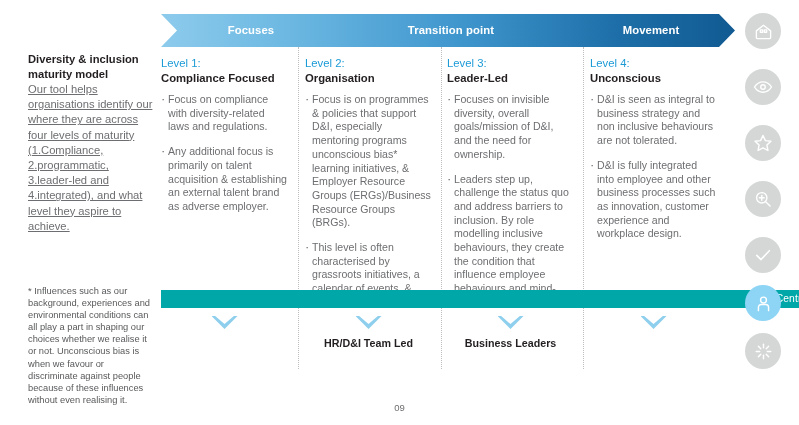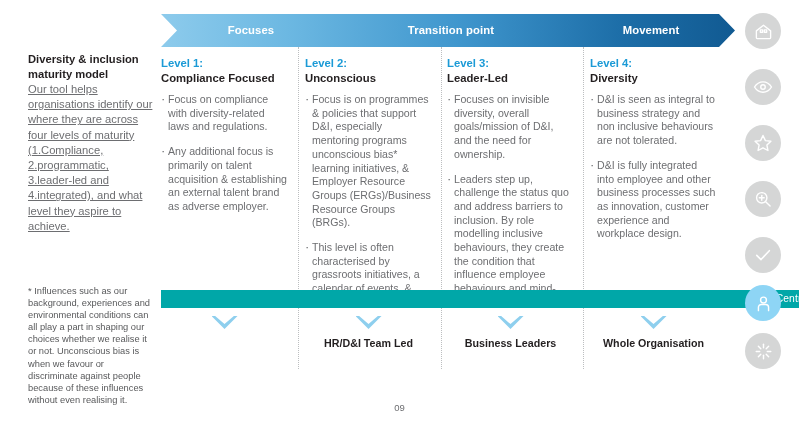--- a/index.html
+++ b/index.html
@@ -47,21 +47,21 @@
 
   
   .vdiv{
     position:absolute;top:47px;height:322px;width:1px;
     border-left:1px dotted #bcbec0;
   }
 
   
   .col{position:absolute;top:56px;width:127px;}
   .col .lvl{
-    font-size:11.3px;font-weight:bold;color:#1b9ad6;
+    font-size:11.3px;font-weight:normal;color:#1b9ad6;
     line-height:14.5px;margin:0;
   }
   .col .name{
     font-size:11.3px;font-weight:bold;color:#231f20;
     line-height:14.5px;margin:0 0 8px 0;
   }
   .col ul{list-style:none;margin:0;padding:0;}
   .col li{
     position:relative;padding-left:7px;
     font-size:10.6px;line-height:13.7px;color:#6d6e71;
@@ -134,39 +134,39 @@
   <p class="lvl">Level 1:</p>
   <p class="name">Compliance Focused</p>
   <ul>
     <li>Focus on compliance with diversity-related laws and regulations.</li>
     <li>Any additional focus is primarily on talent acquisition &amp; establishing an external talent brand as adverse employer.</li>
   </ul>
 </div>
 
 <div class="col" style="left:305px;">
   <p class="lvl">Level 2:</p>
-  <p class="name">Unconscious</p>
+  <p class="name">Organisation</p>
   <ul>
     <li>Focus is on programmes &amp; policies that support D&amp;I, especially mentoring programs unconscious bias* learning initiatives, &amp; Employer Resource Groups (ERGs)/Business Resource Groups (BRGs).</li>
     <li>This level is often characterised by grassroots initiatives, a calendar of events, &amp; other HR-led activities.</li>
   </ul>
 </div>
 
 <div class="col" style="left:447px;">
   <p class="lvl">Level 3:</p>
   <p class="name">Leader-Led</p>
   <ul>
     <li>Focuses on invisible diversity, overall goals/mission of D&amp;I, and the need for ownership.</li>
     <li>Leaders step up, challenge the status quo and address barriers to inclusion. By role modelling inclusive behaviours, they create the condition that influence employee behaviours and mind-sets.</li>
   </ul>
 </div>
 
 <div class="col" style="left:590px;">
   <p class="lvl">Level 4:</p>
-  <p class="name">Diversity</p>
+  <p class="name">Unconscious</p>
   <ul>
     <li>D&amp;I is seen as integral to business strategy and non inclusive behaviours are not tolerated.</li>
     <li>D&amp;I is fully integrated into employee and other business processes such as innovation, customer experience and workplace design.</li>
   </ul>
 </div>
 
 <div id="cog">Centre of gravity</div>
 
 <div class="foot" style="left:161px;">
   <div class="chev"></div>
@@ -174,21 +174,20 @@
 <div class="foot" style="left:305px;">
   <div class="chev"></div>
   <div class="flabel">HR/D&amp;I Team Led</div>
 </div>
 <div class="foot" style="left:447px;">
   <div class="chev"></div>
   <div class="flabel">Business Leaders</div>
 </div>
 <div class="foot" style="left:590px;">
   <div class="chev"></div>
-  <div class="flabel">Whole Organisation</div>
 </div>
 
 <div id="pageno">09</div>
 
 <div id="rail">
 
   <div class="rail-btn" style="top:13px;">
     <span>
       <svg width="19" height="19" viewBox="0 0 24 24" fill="none" stroke="#ffffff" stroke-width="1.7" stroke-linecap="round" stroke-linejoin="round">
         <path d="M3 11.2 12 4l9 7.2V20a1 1 0 0 1-1 1H4a1 1 0 0 1-1-1z"></path>

